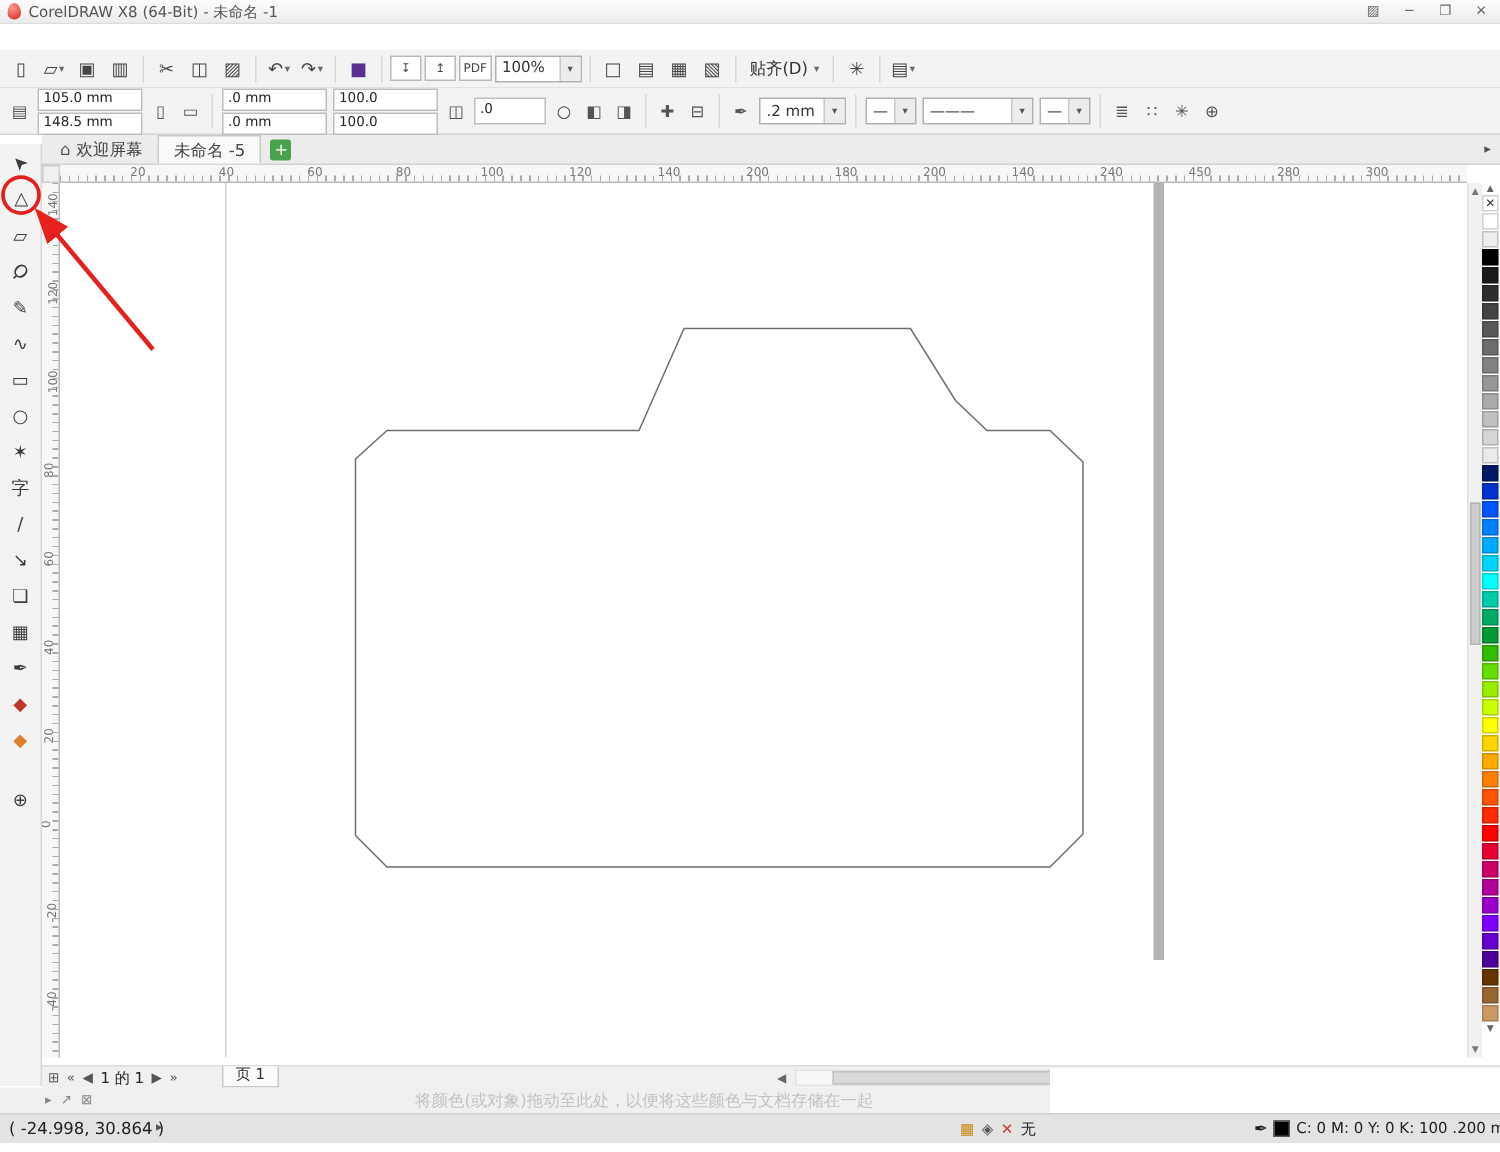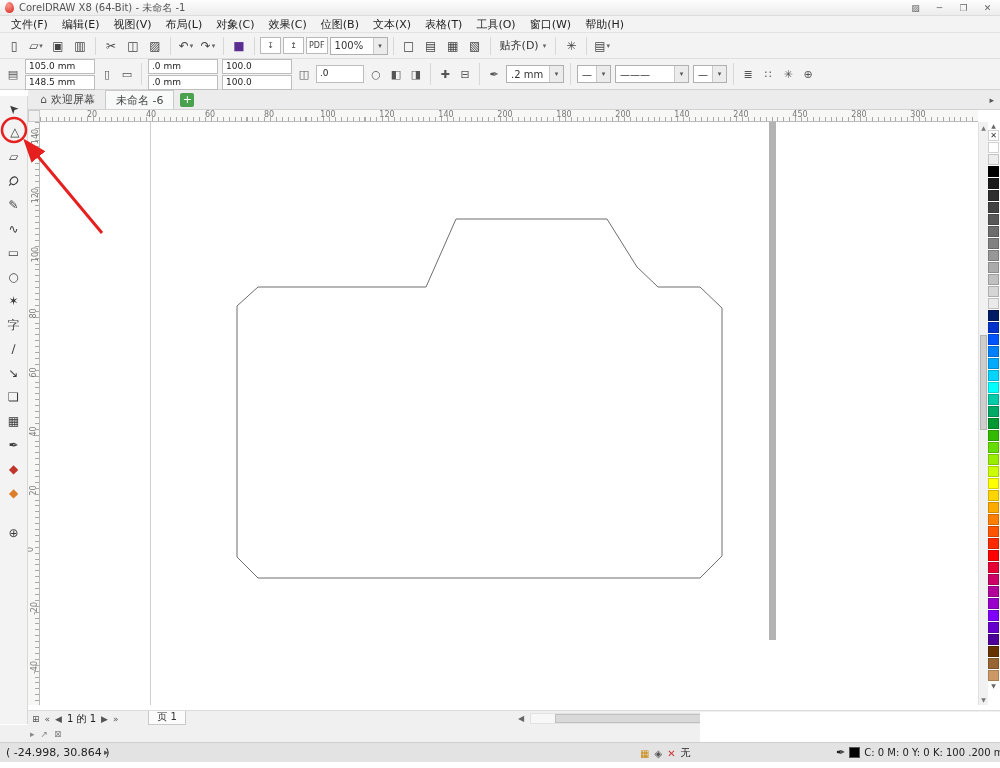--- a/index.html
+++ b/index.html
@@ -123,34 +123,20 @@
     <span class="applogo"></span>
     <span class="title">CorelDRAW X8 (64-Bit) - 未命名 -1</span>
     <div class="wincontrols" id="wincontrols">
         <span class="winbtn">▨</span>
         <span class="winbtn">─</span>
         <span class="winbtn">❐</span>
         <span class="winbtn">✕</span>
       </div>
   </div>
 
-  <div class="menubar" id="menubar">
-      <span class="menu-item">文件(F)</span>
-      <span class="menu-item">编辑(E)</span>
-      <span class="menu-item">视图(V)</span>
-      <span class="menu-item">布局(L)</span>
-      <span class="menu-item">对象(C)</span>
-      <span class="menu-item">效果(C)</span>
-      <span class="menu-item">位图(B)</span>
-      <span class="menu-item">文本(X)</span>
-      <span class="menu-item">表格(T)</span>
-      <span class="menu-item">工具(O)</span>
-      <span class="menu-item">窗口(W)</span>
-      <span class="menu-item">帮助(H)</span>
-    </div>
 
   <div class="toolbar" id="toolbar">
       <span class="ticon">
         <span>▯</span>
       </span>
       <span class="ticon">
         <span>▱</span>
         <span class="dd">▾</span>
       </span>
       <span class="ticon">
@@ -297,21 +283,21 @@
         <span>⊕</span>
       </span>
     </div>
 
   <div class="tabsbar">
     <div class="tab">
       <span class="homeicon">⌂</span>
       <span>欢迎屏幕</span>
     </div>
     <div class="tab active">
-      <span>未命名 -6</span>
+      <span>未命名 -5</span>
     </div>
     <div class="newtab">+</div>
     <span class="tabscroll">▸</span>
   </div>
 
   <div class="corner"></div>
   <div class="hruler" id="hruler">
       <span class="hrnum" style="left: 52px;">20</span>
       <span class="hrnum" style="left: 111px;">40</span>
       <span class="hrnum" style="left: 170px;">60</span>
@@ -479,20 +465,21 @@
     </div>
     <span class="hs arrowr">▶</span>
   </div>
 
   <div class="hintrow">
     <div id="hinticons">
         <span class="hicon">▸</span>
         <span class="hicon">↗</span>
         <span class="hicon">⊠</span>
       </div>
+    <span class="hinttext">将颜色(或对象)拖动至此处，以便将这些颜色与文档存储在一起</span>
   </div>
 
   <div class="statusbar">
     <span class="coords">( -24.998, 30.864 )</span>
     <span class="statarrow">▸</span>
     <div class="statmid" id="statmid">
         <span class="sicon" style="color: rgb(200, 134, 10);">▦</span>
         <span class="sicon" style="color: rgb(85, 85, 85);">◈</span>
         <span class="sicon nofill">✕</span>
         <span class="flabel">无</span>

